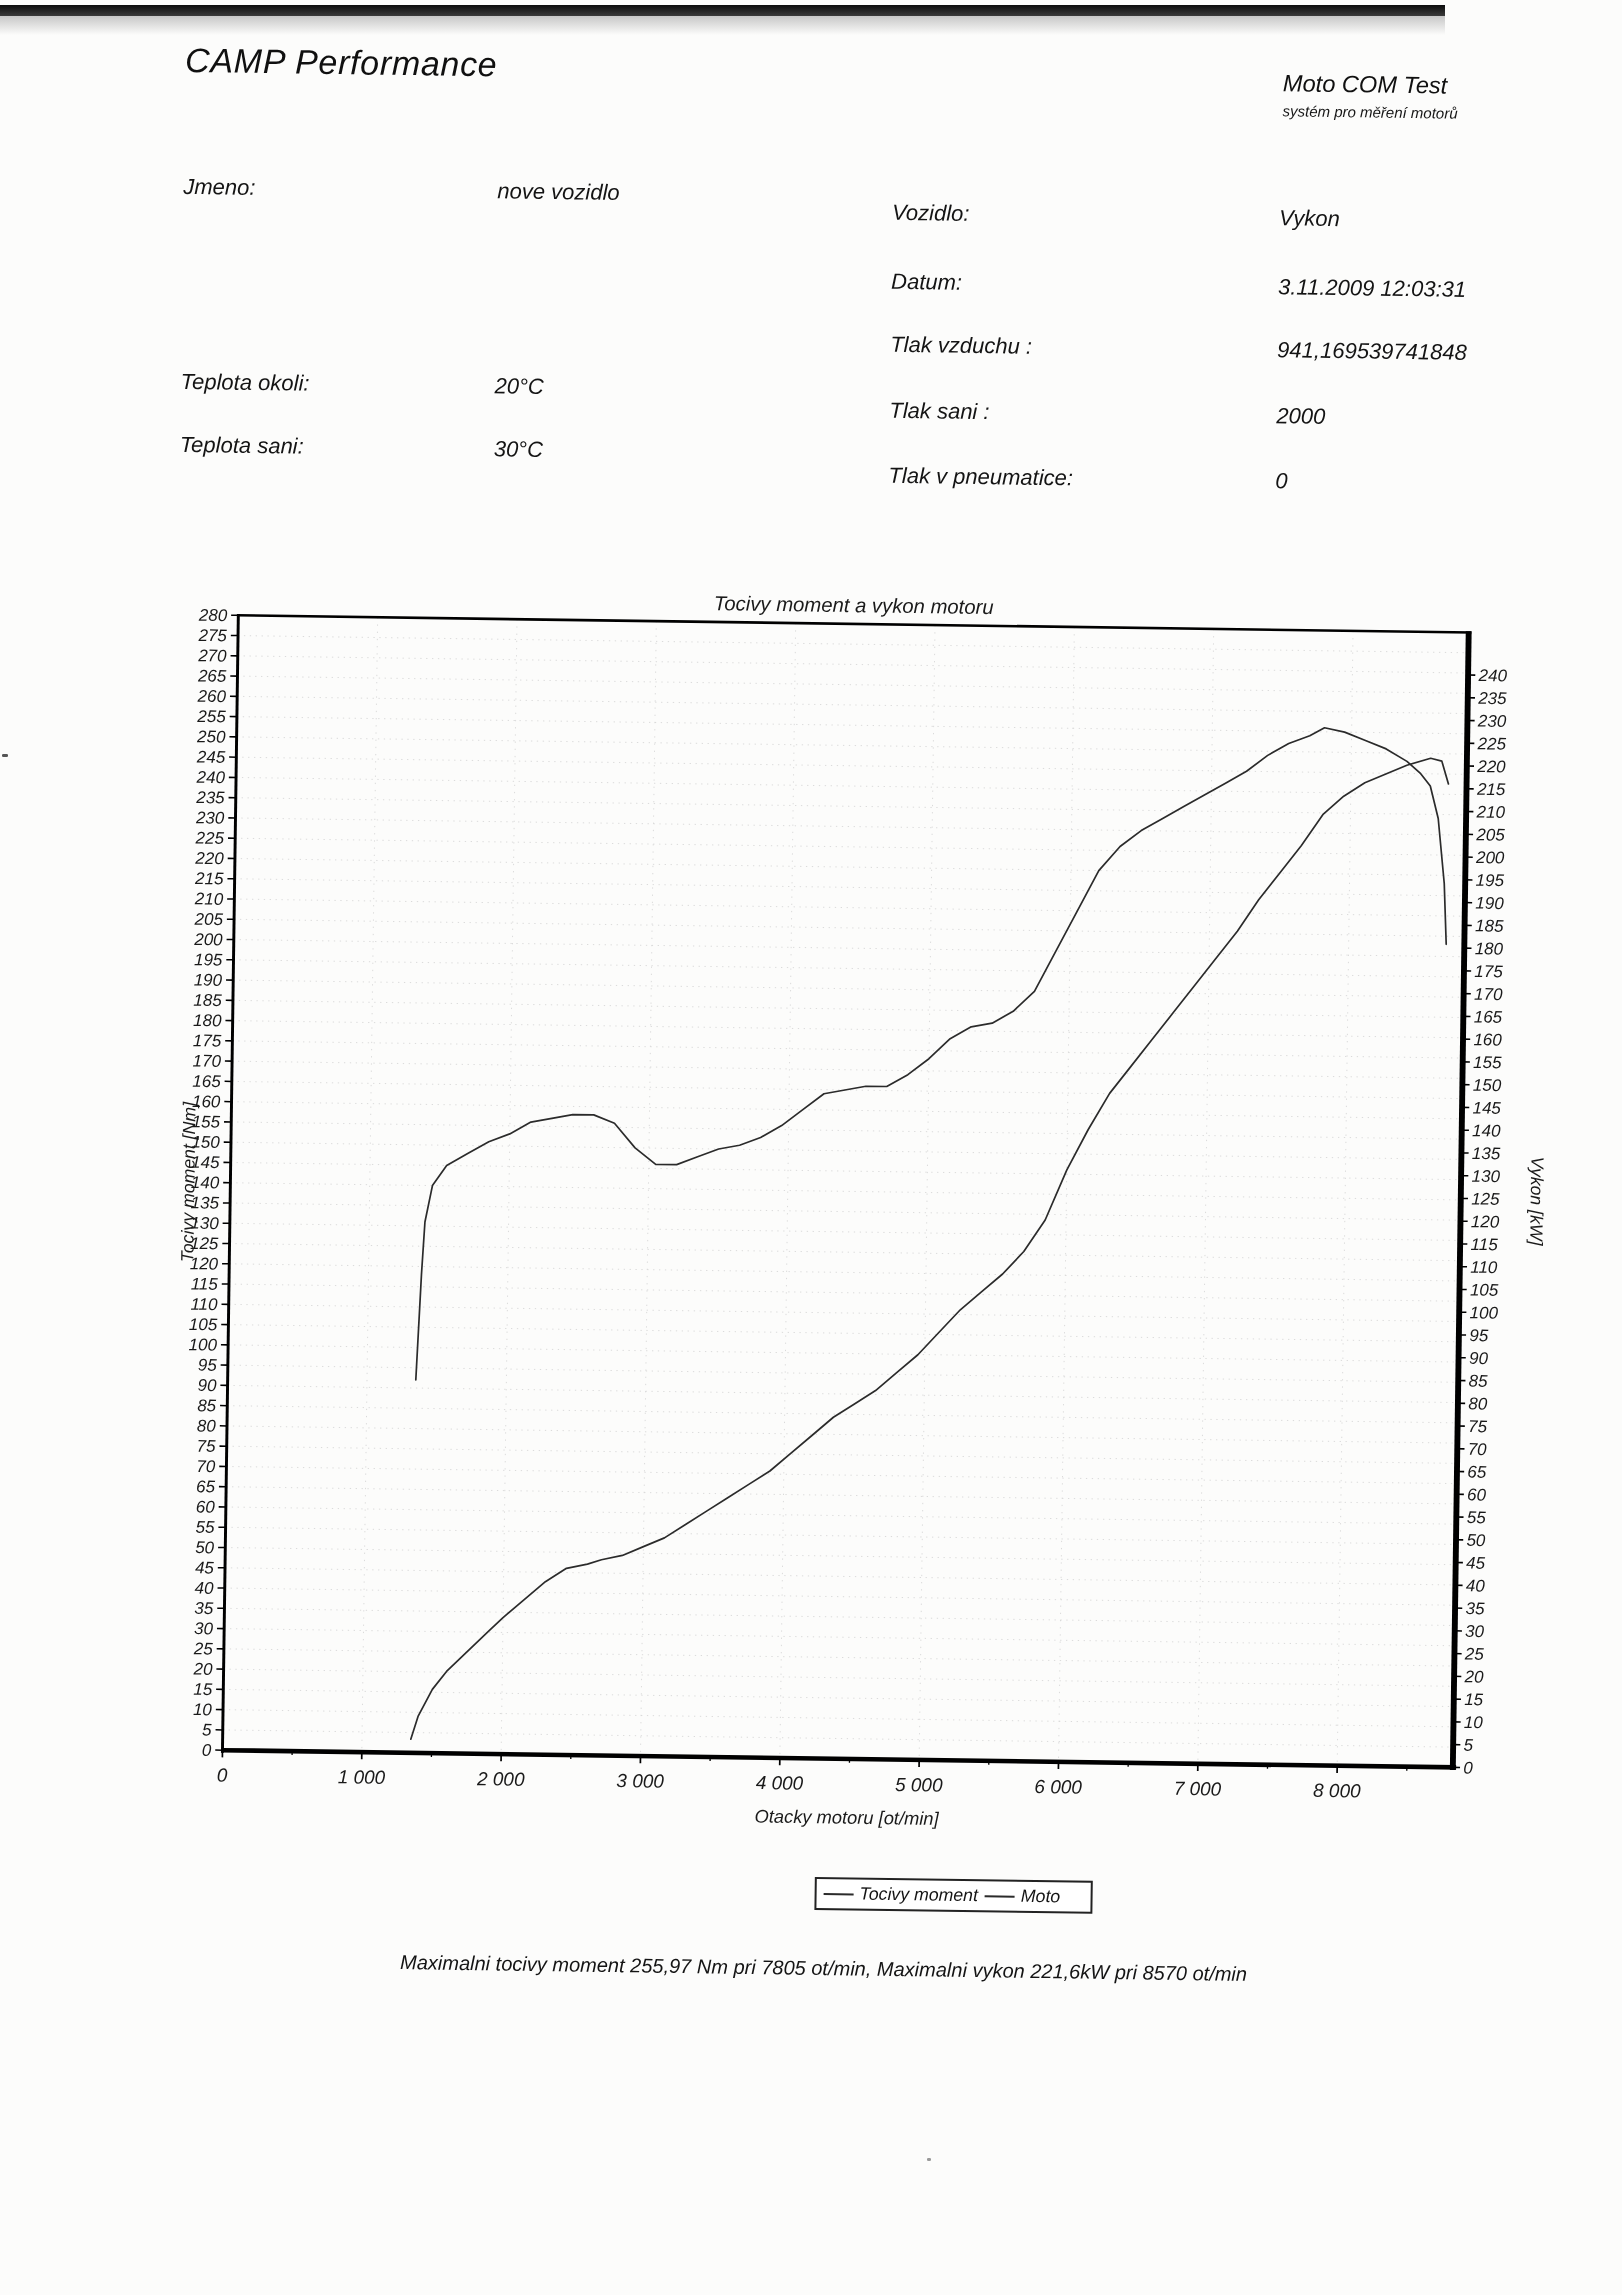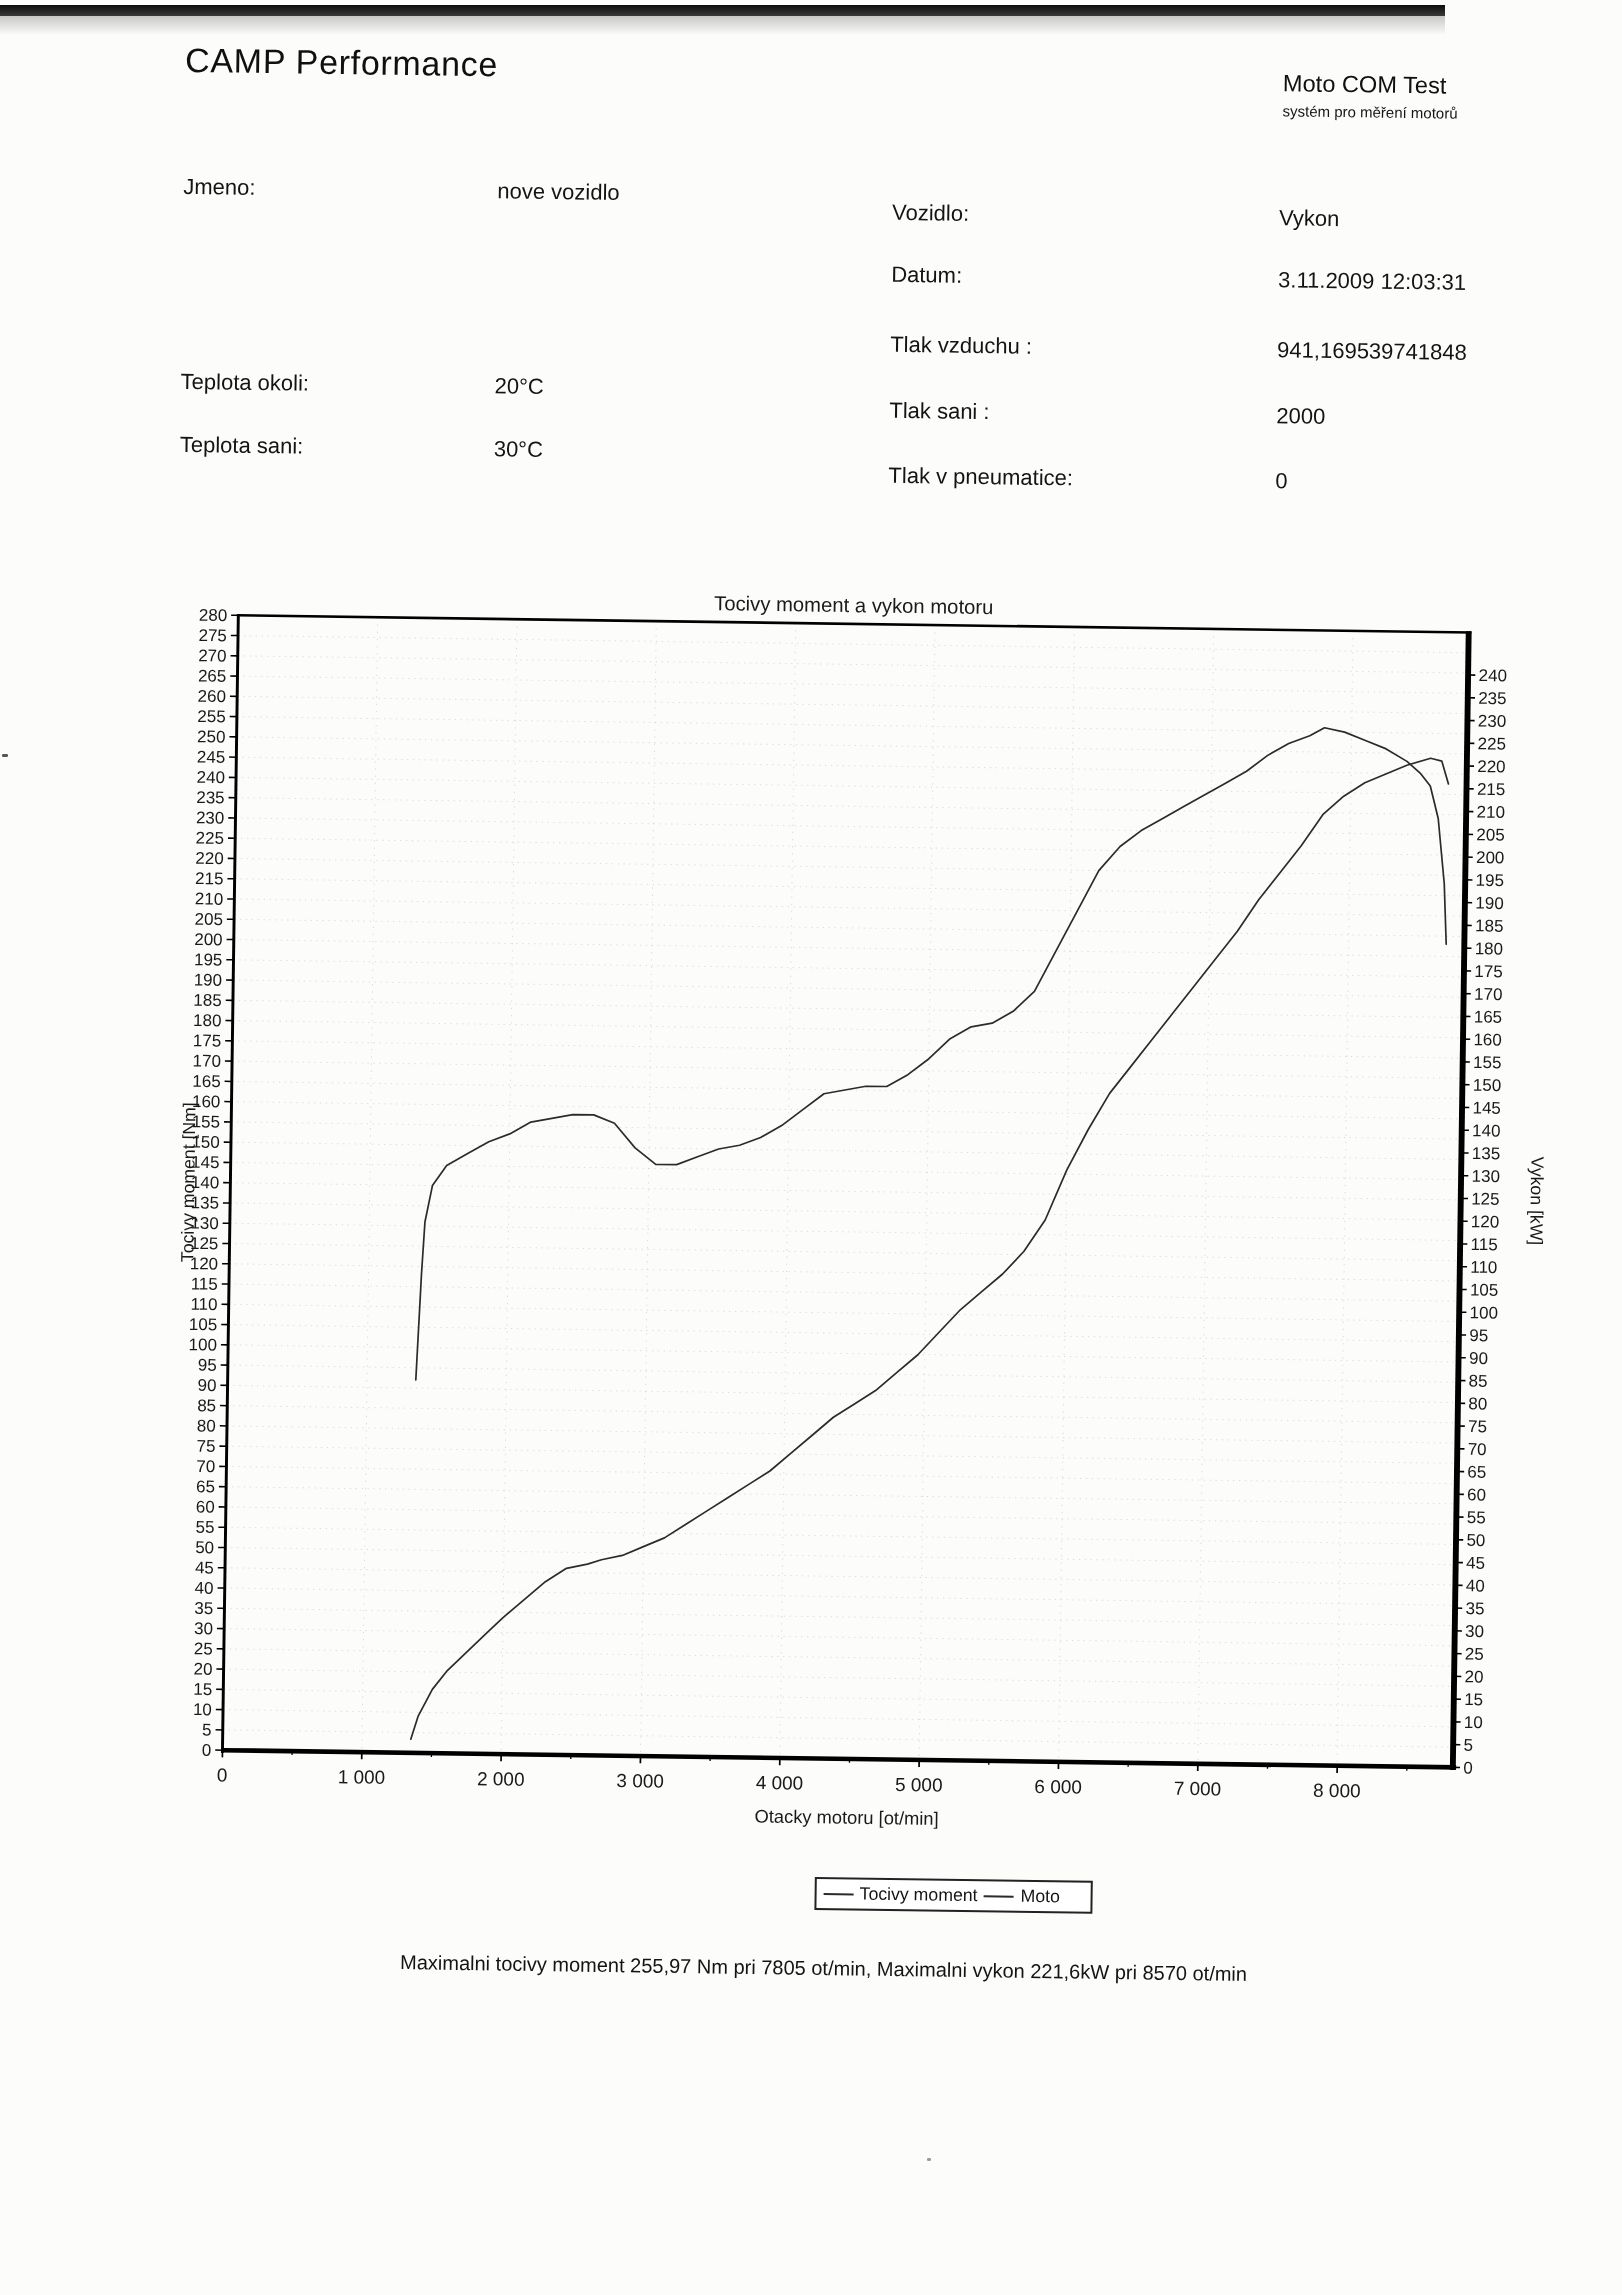--- a/index.html
+++ b/index.html
@@ -2,21 +2,21 @@
 <html style="font-size:10.5px"><head>
 <meta charset="utf-8">
 <style>
   html,body{margin:0;padding:0;}
   body{
     width:1623px;height:2295px;overflow:hidden;
     background:#fcfcfb;
     font-family:"Liberation Sans", sans-serif;
     color:#1b1b1b;
   }
-  .page{position:relative;width:1445px;height:2295px;}
+  .page{position:relative;width:1445px;height:2295px;font-style:italic;}
   
   .scan-strip{position:absolute;left:0;top:4.6px;width:100%;height:11px;
     background:linear-gradient(180deg,#0c0c0c,#3a3a3a);data:;}
   .scan-fade{position:absolute;left:0;top:15.7px;width:100%;height:19.6px;
     background:linear-gradient(180deg,#c7c7c7,rgba(255,255,255,0));}
   .speck{position:absolute;background:#555;border-radius:1.3px;}
   
   .sheet{position:absolute;left:0;top:0;width:1623px;height:2295px;
     transform:rotate(0.8deg);transform-origin:262px 0px;}
   .hdr-title{position:absolute;left:186px;top:42px;font-size:34px;letter-spacing:0.7px;color:#101010;}
@@ -60,21 +60,21 @@
     </div>
     <div class="info-row col-l" style="left:186px;top:433px;">
       <span>Teplota sani:</span>
       <span class="val">30°C</span>
     </div>
 
     <div class="info-row col-r" style="left:895px;top:191px;">
       <span>Vozidlo:</span>
       <span class="val">Vykon</span>
     </div>
-    <div class="info-row col-r" style="left:895px;top:253px;">
+    <div class="info-row col-r" style="left:895px;top:260px;">
       <span>Datum:</span>
       <span class="val">3.11.2009 12:03:31</span>
     </div>
     <div class="info-row col-r" style="left:895px;top:323px;">
       <span>Tlak vzduchu :</span>
       <span class="val">941,169539741848</span>
     </div>
     <div class="info-row col-r" style="left:895px;top:389px;">
       <span>Tlak sani :</span>
       <span class="val">2000</span>

